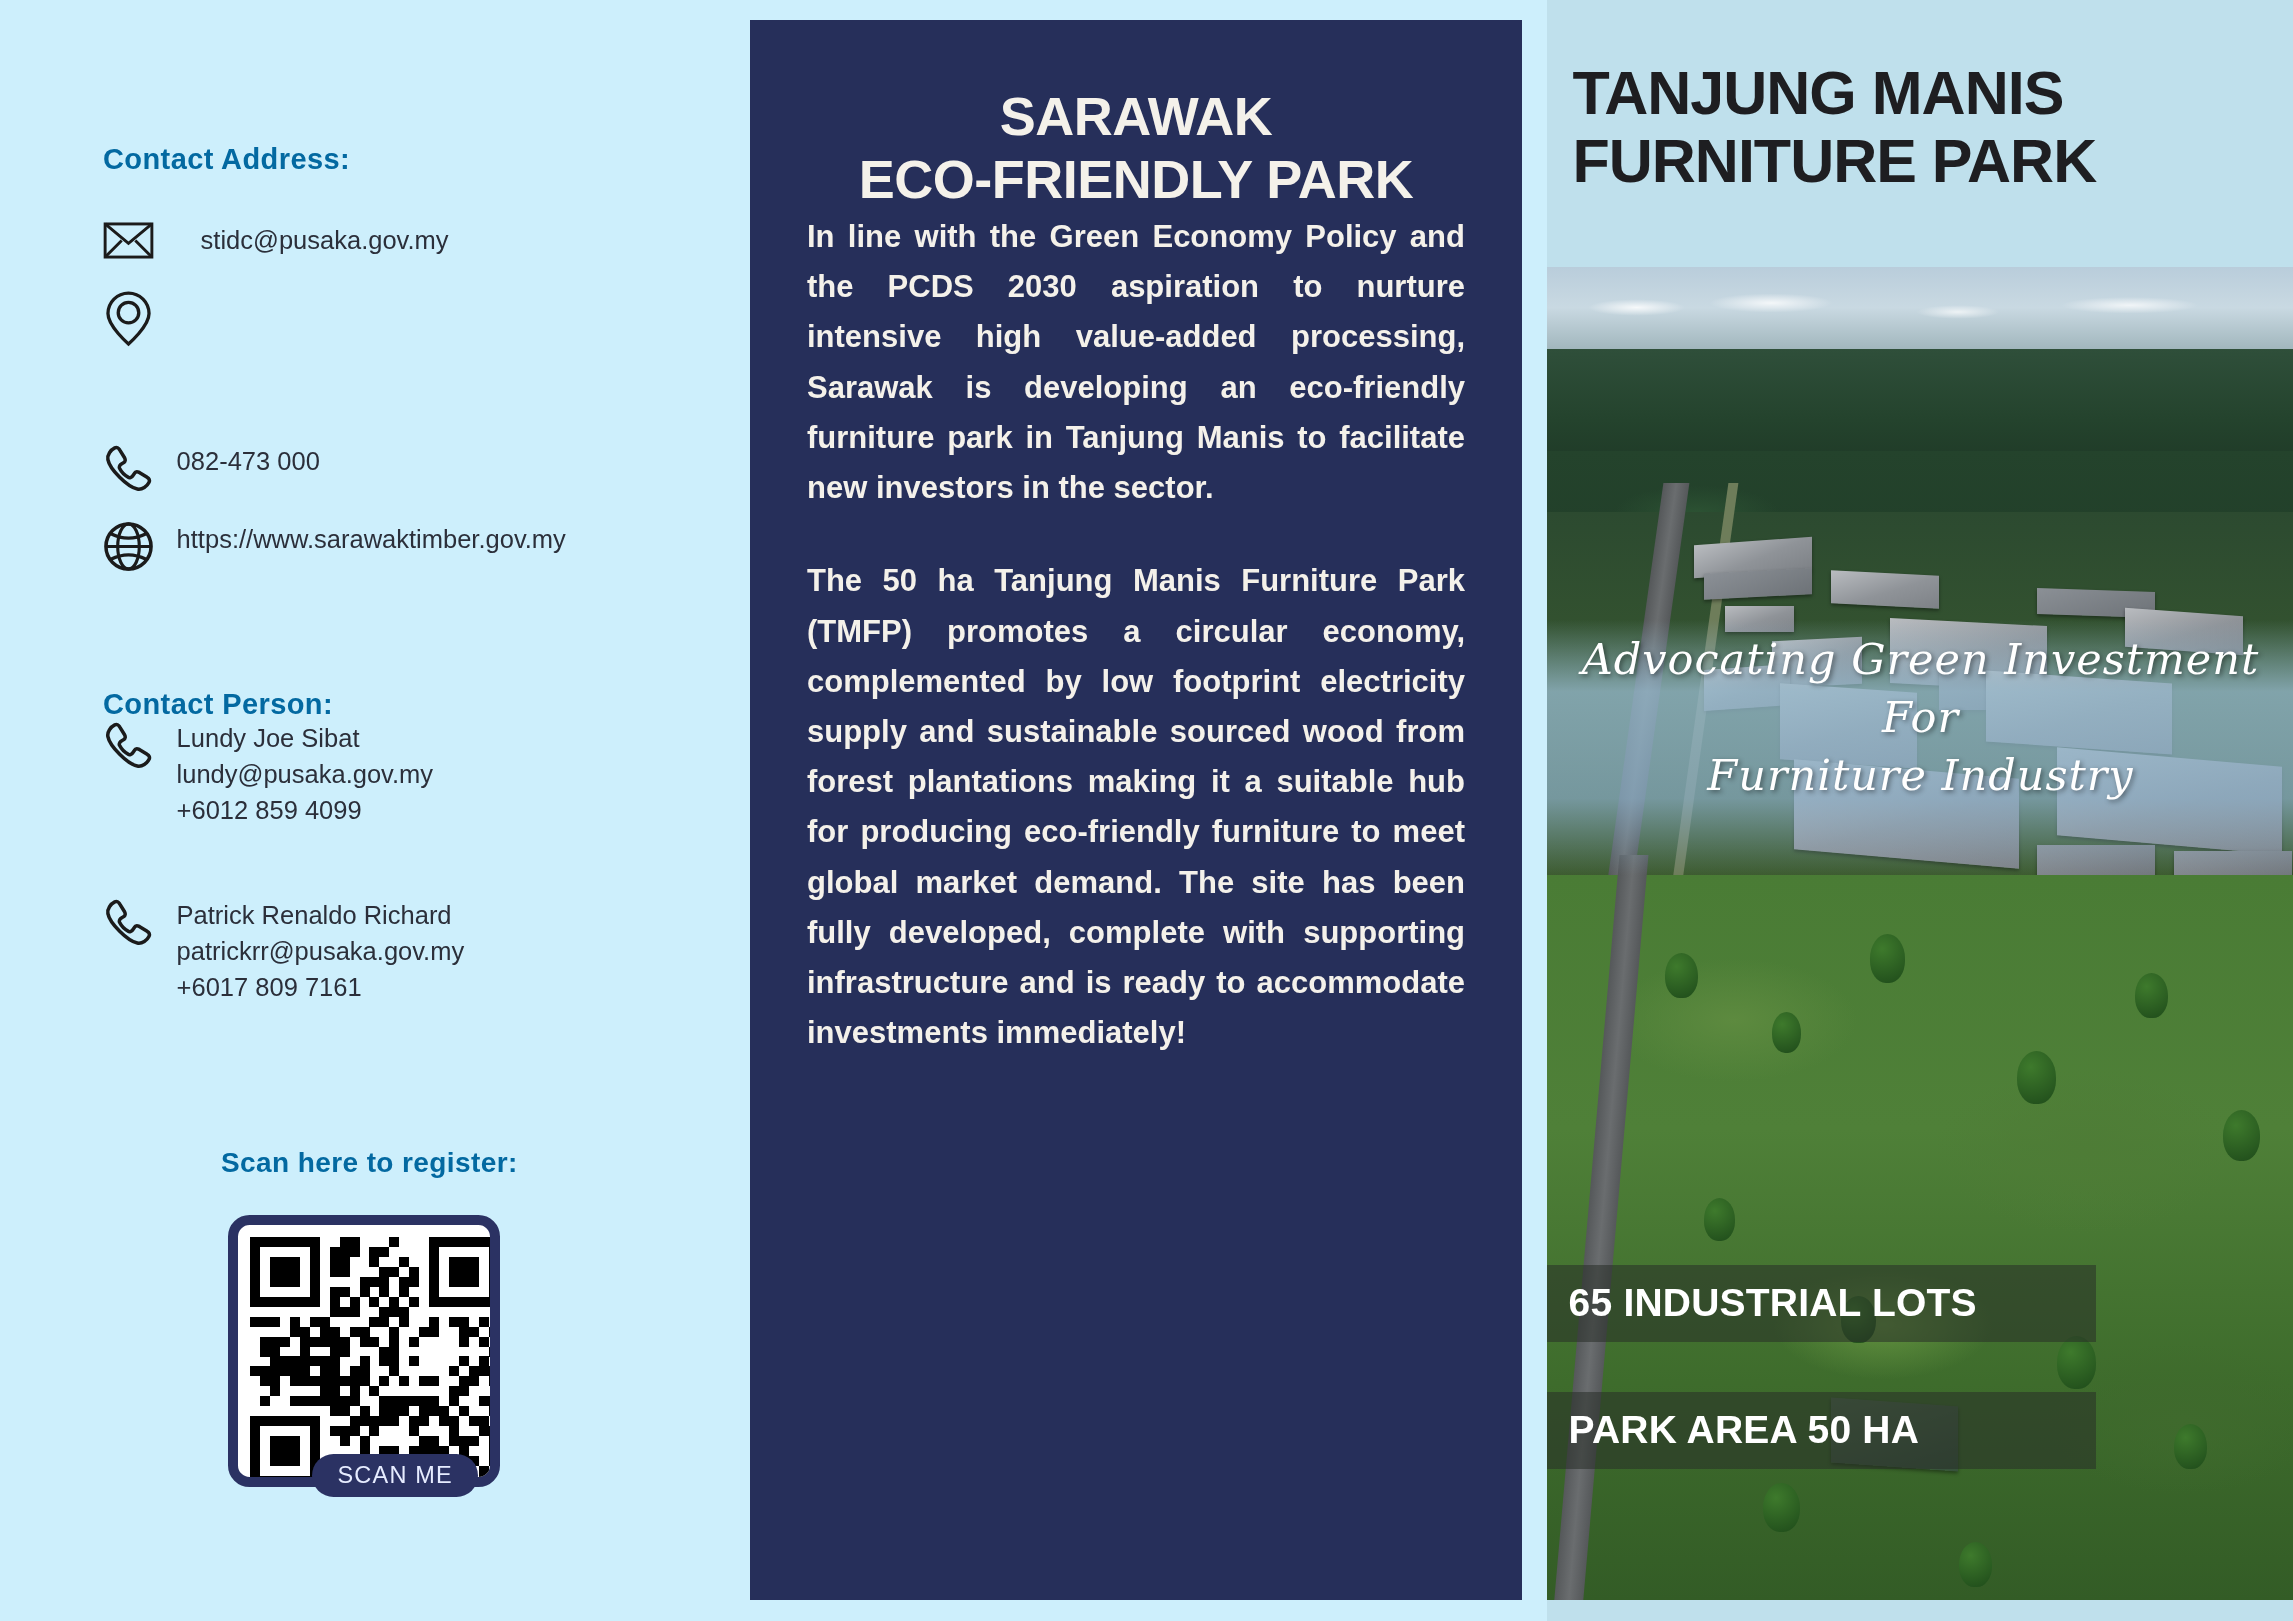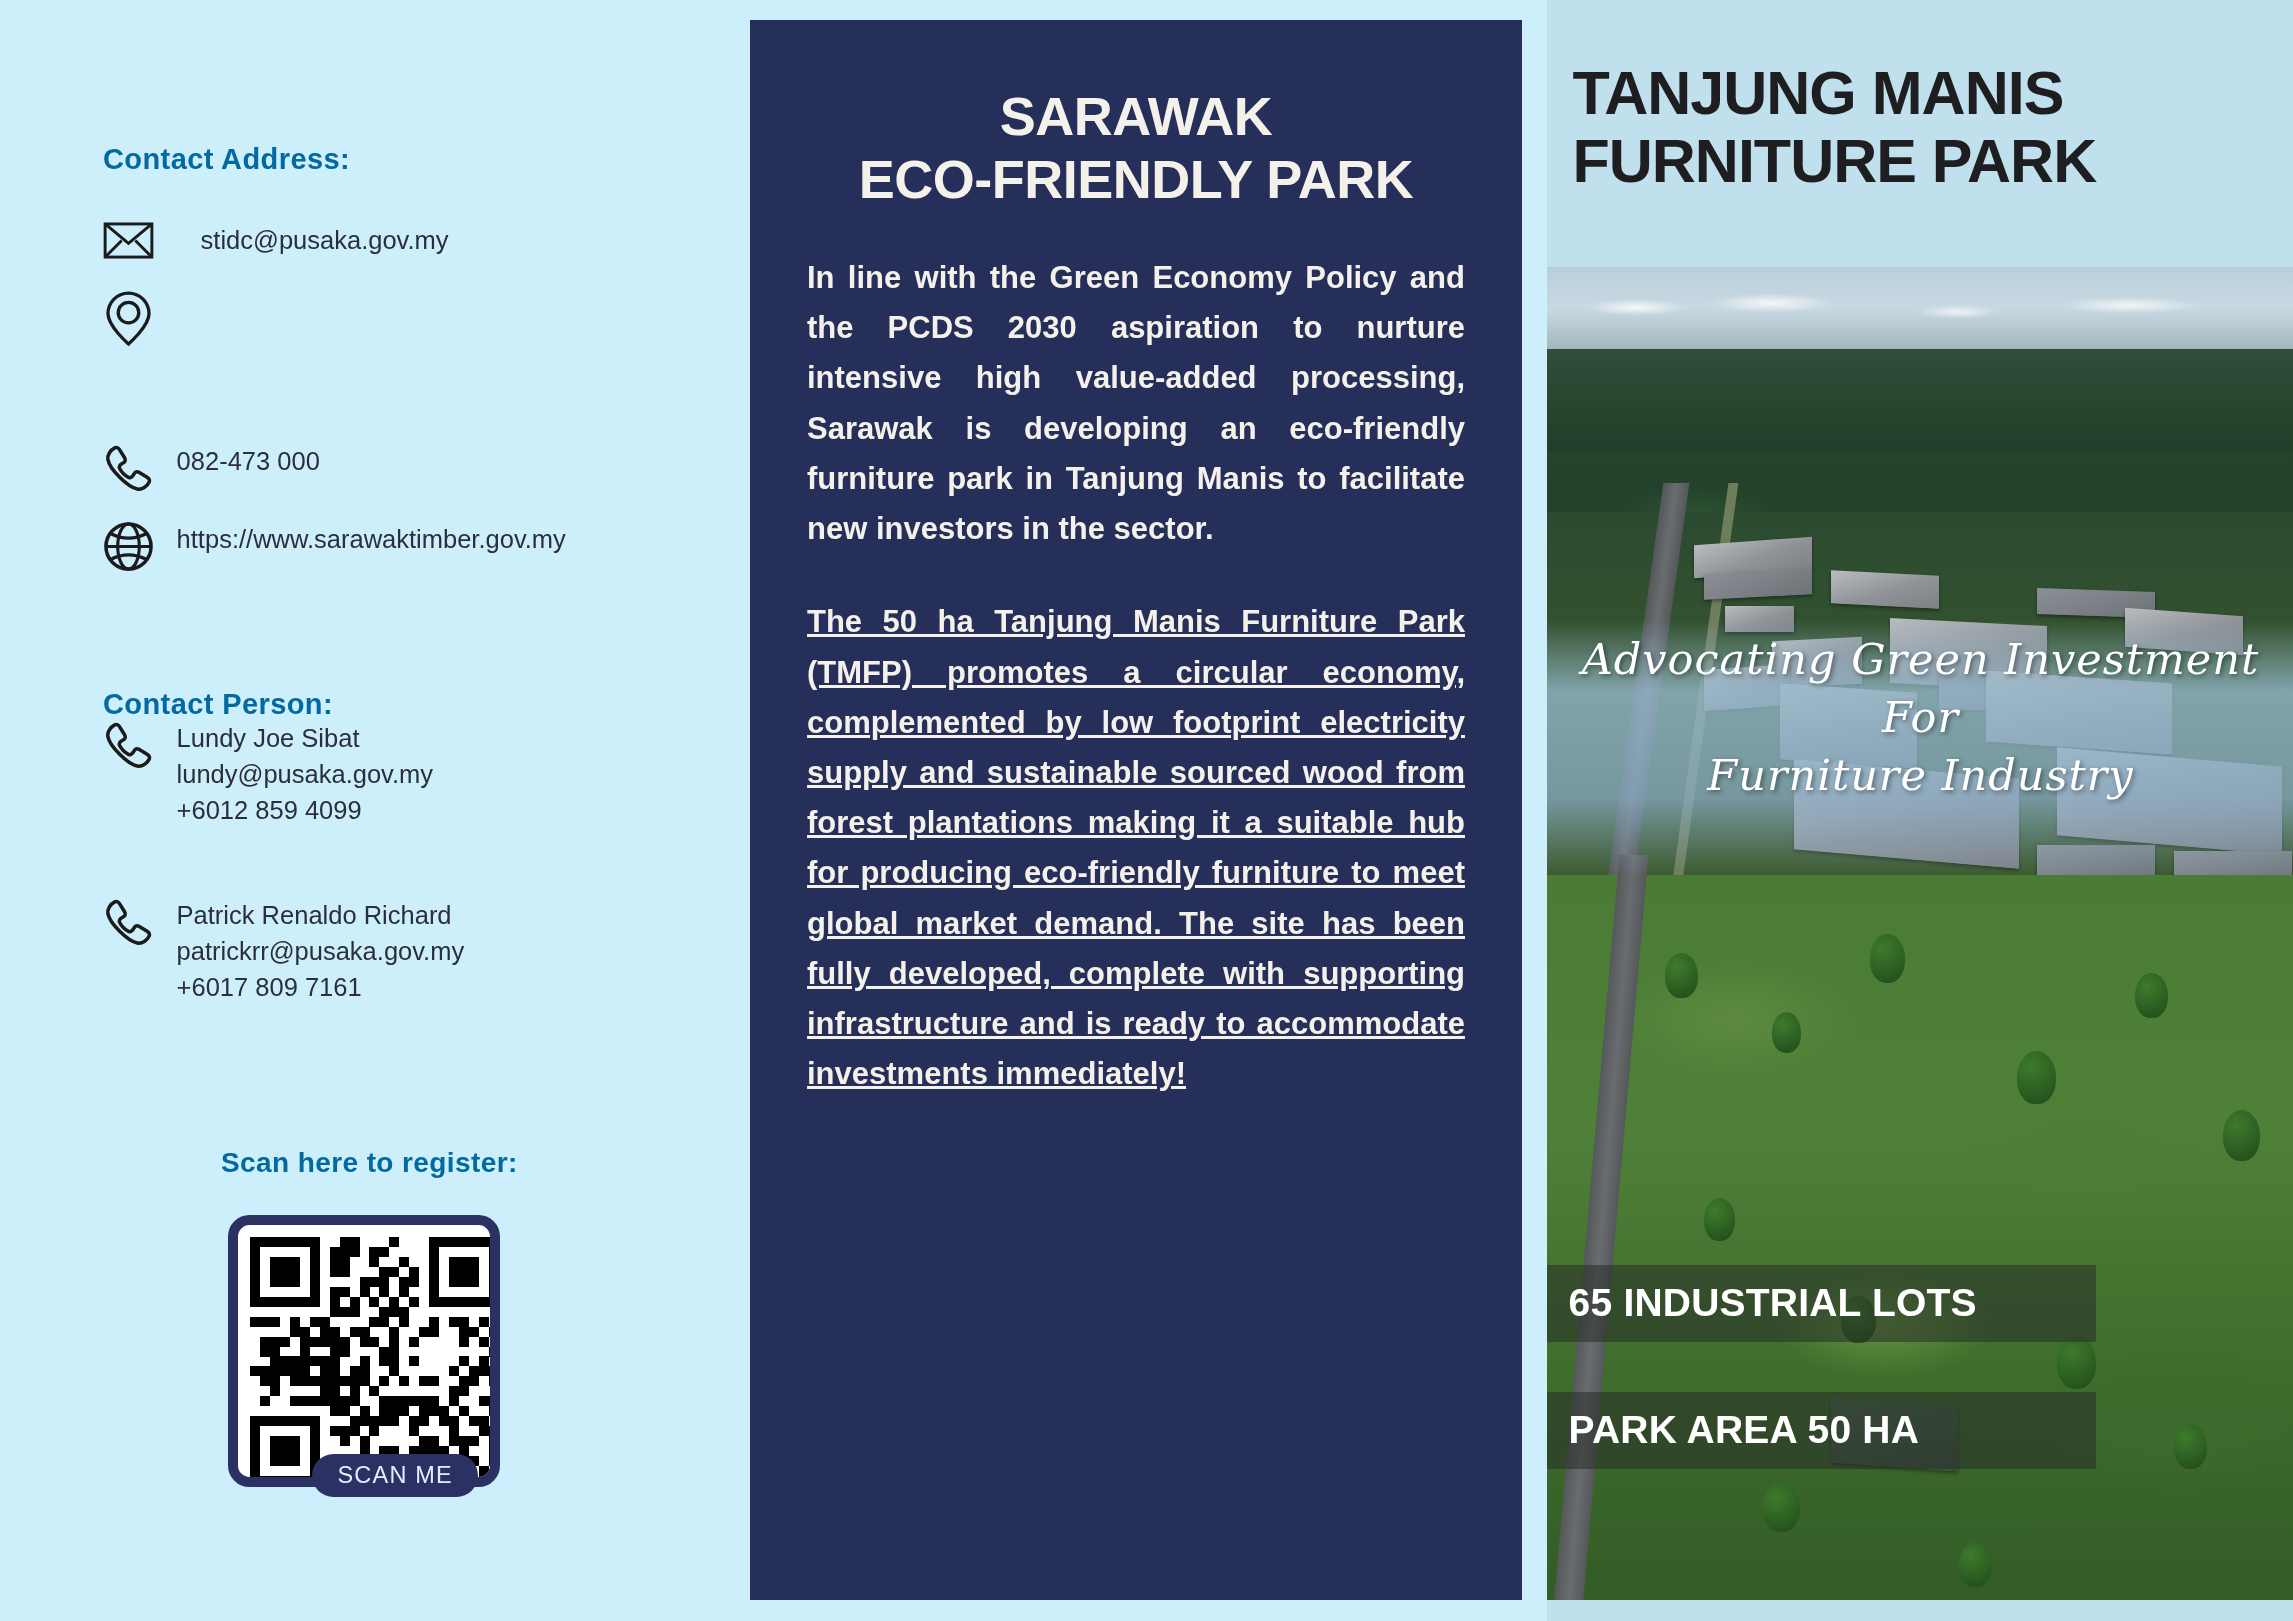--- a/index.html
+++ b/index.html
@@ -83,23 +83,22 @@
   .center-title .l1{ font-size:54px; }
   .center-title .l2{ font-size:54px; }
 
   .body-text{
     color:#f4f1ea;
     font-size:31px;
     line-height:1.62;
     text-align:justify;
     text-justify:inter-word;
     font-weight:bold;
-    margin-top:41px;
-  }
-  .body-text.p2{ margin-top:43px;text-decoration:underline; }
+  }
+  .body-text.p2{ margin-top:43px; }
 
   
   .right-panel{
     position:absolute; left:1547px; top:0; width:747px; height:1621px;
     background:#bfe0ec;
   }
   .right-title{
     padding:59px 21.6px 0 25.5px;
     color:#1e1e21;
     font-weight:bold;

